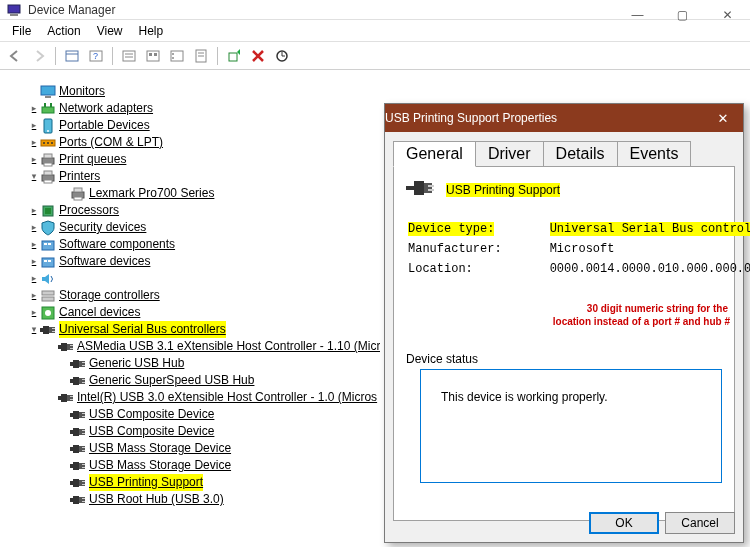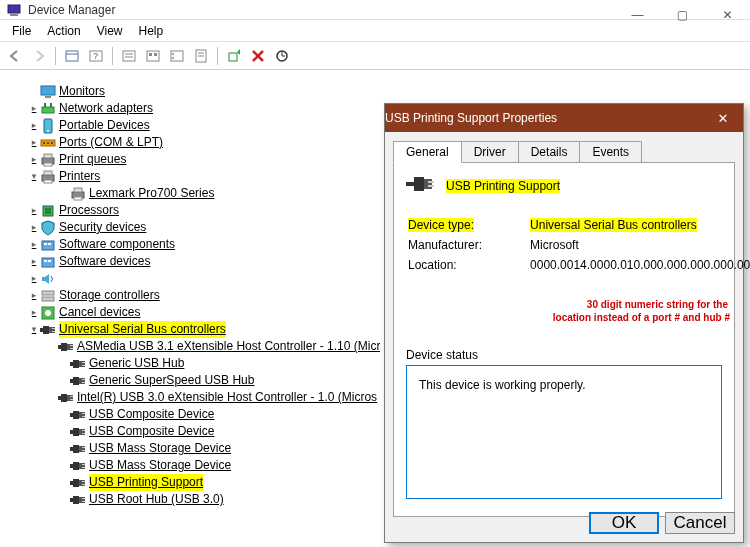--- a/index.html
+++ b/index.html
@@ -115,68 +115,69 @@
     display: flex;
     padding: 8px 8px 0 8px;
     gap: 0;
   }
   .tab {
     padding: 3px 12px;
     border: 1px solid #a0a0a0;
     background: #f0f0f0;
     margin-right: -1px;
     cursor: default;
-    font-size: 12px;
+    font-size: 16px;
     position: relative;
     top: 1px;
   }
   .tab.active {
     background: #fff;
     border-bottom: 1px solid #fff;
     top: 1px;
     z-index: 2;
   }
   .tabpanel {
     margin: 0 8px 8px 8px;
     border: 1px solid #a0a0a0;
     background: #fff;
     height: 355px;
     padding: 12px;
     position: relative;
   }
   .dev-row { display:flex; align-items:center; gap:12px; margin-bottom:18px; }
   .prop-table { font-size: 12px; }
-  .prop-table td { padding: 2px 6px 2px 0; vertical-align: top; }
+  .prop-table td { padding: 2px 6px 2px 0; vertical-align: top; font-family: Liberation Mono, monospace; }
   .status-group {
     position: absolute; left: 12px; right: 12px; top: 185px;
   }
   .status-box {
     border: 1px solid #0078d7;
-    height: 134px;
-    padding: 12px;
+    height: 114px;
+    padding: 20px;
     margin-top: 3px;
     font-size: 12px;
+    margin-left: 14px;
   }
   .annot {
     position: absolute;
     color: #c00;
     font-size: 10px;
     font-weight: bold;
     line-height: 12px;
     text-align: right;
   }
   .dlg-buttons {
     position: absolute; bottom: 8px; right: 8px;
     display: flex; gap: 6px;
   }
   .btn {
     min-width: 70px; height: 22px;
     border: 1px solid #888;
     background: #e6e6e6;
-    font-size: 17px;
+    font-size: 12px;
     cursor: default;
     display: flex; align-items: center; justify-content: center;
   }
   .btn.primary { border: 1px solid #0078d7; box-shadow: inset 0 0 0 1px #0078d7; }
 </style>
 </head>
 <body>
 
 <div class="titlebar">
   <span class="app-icon">

